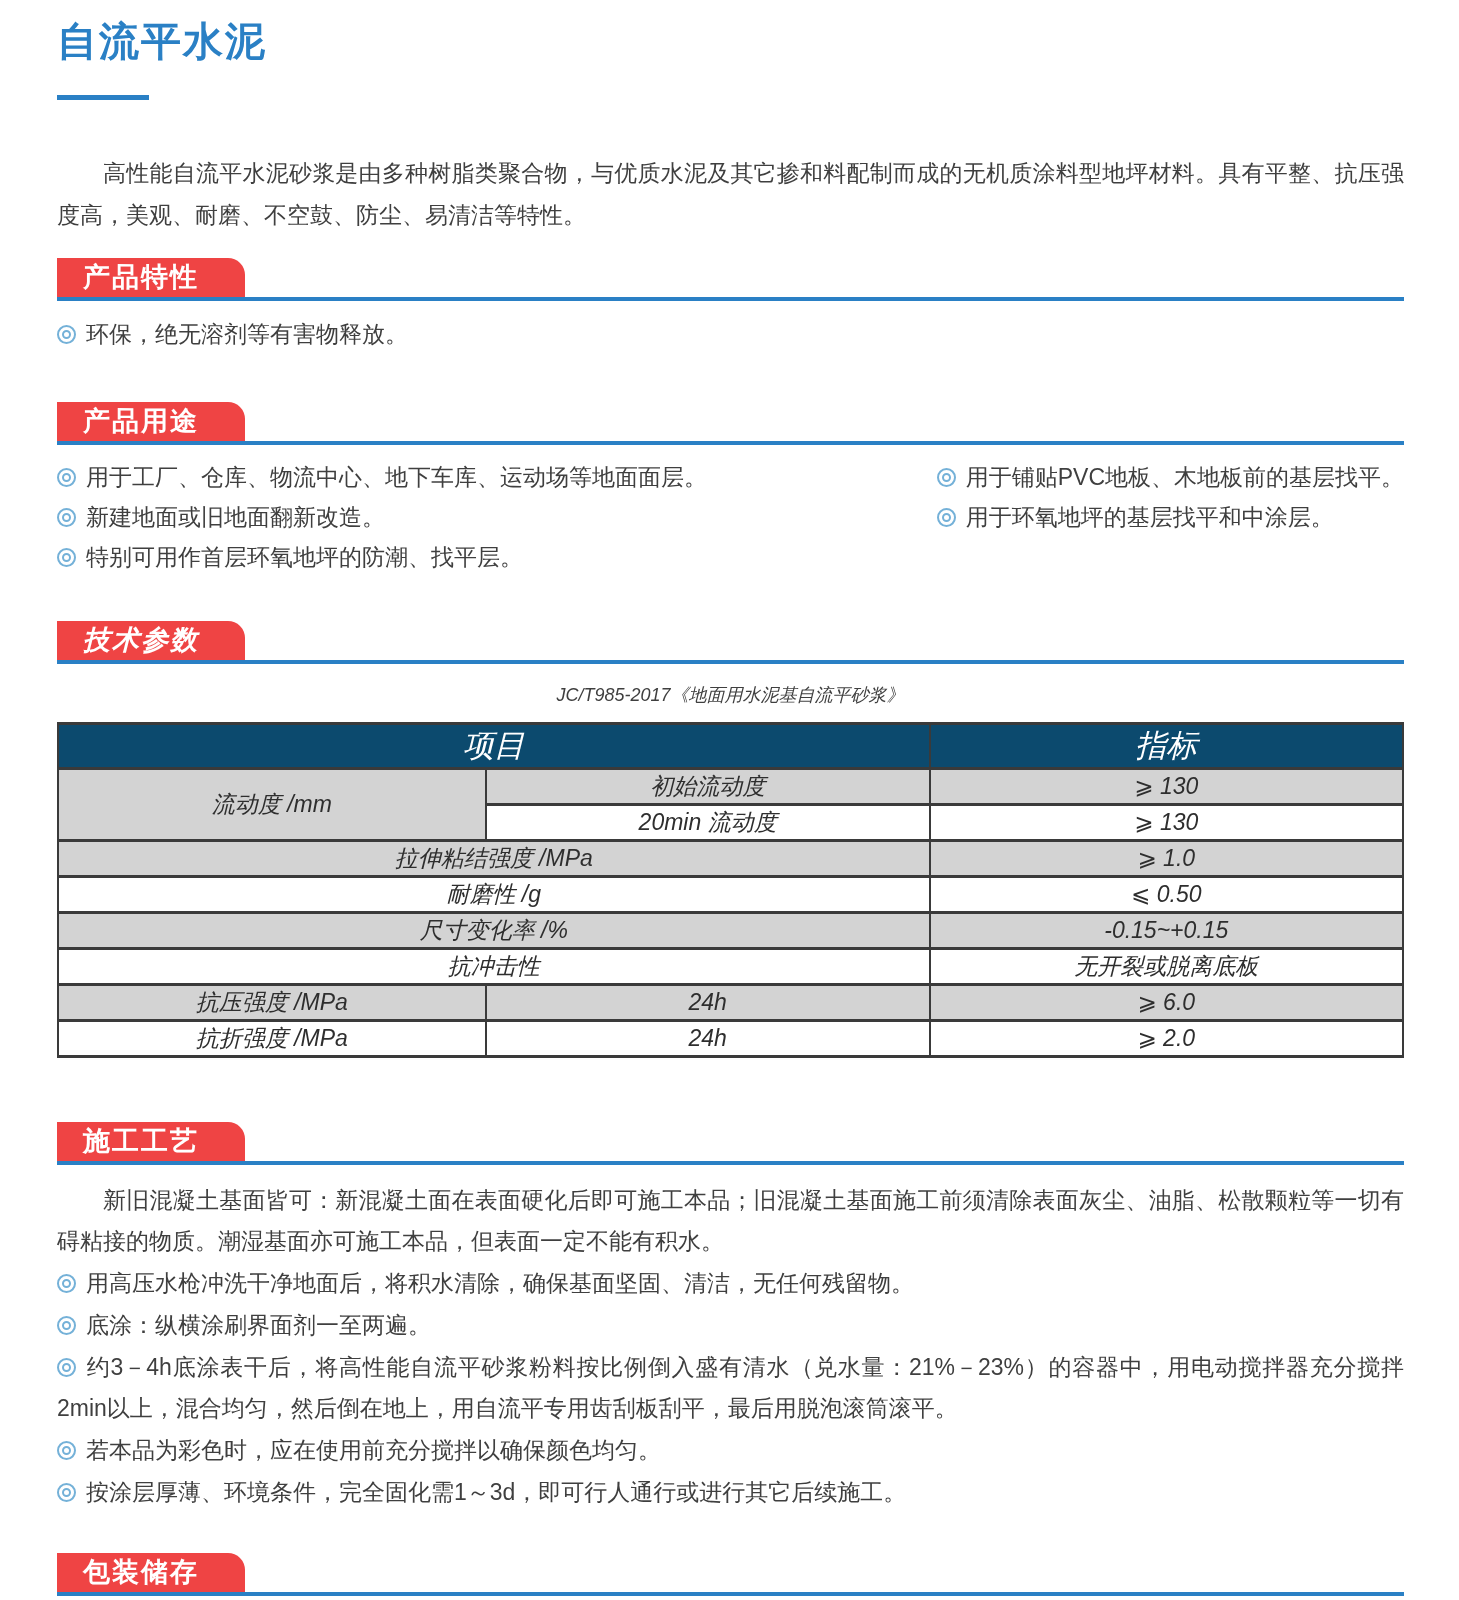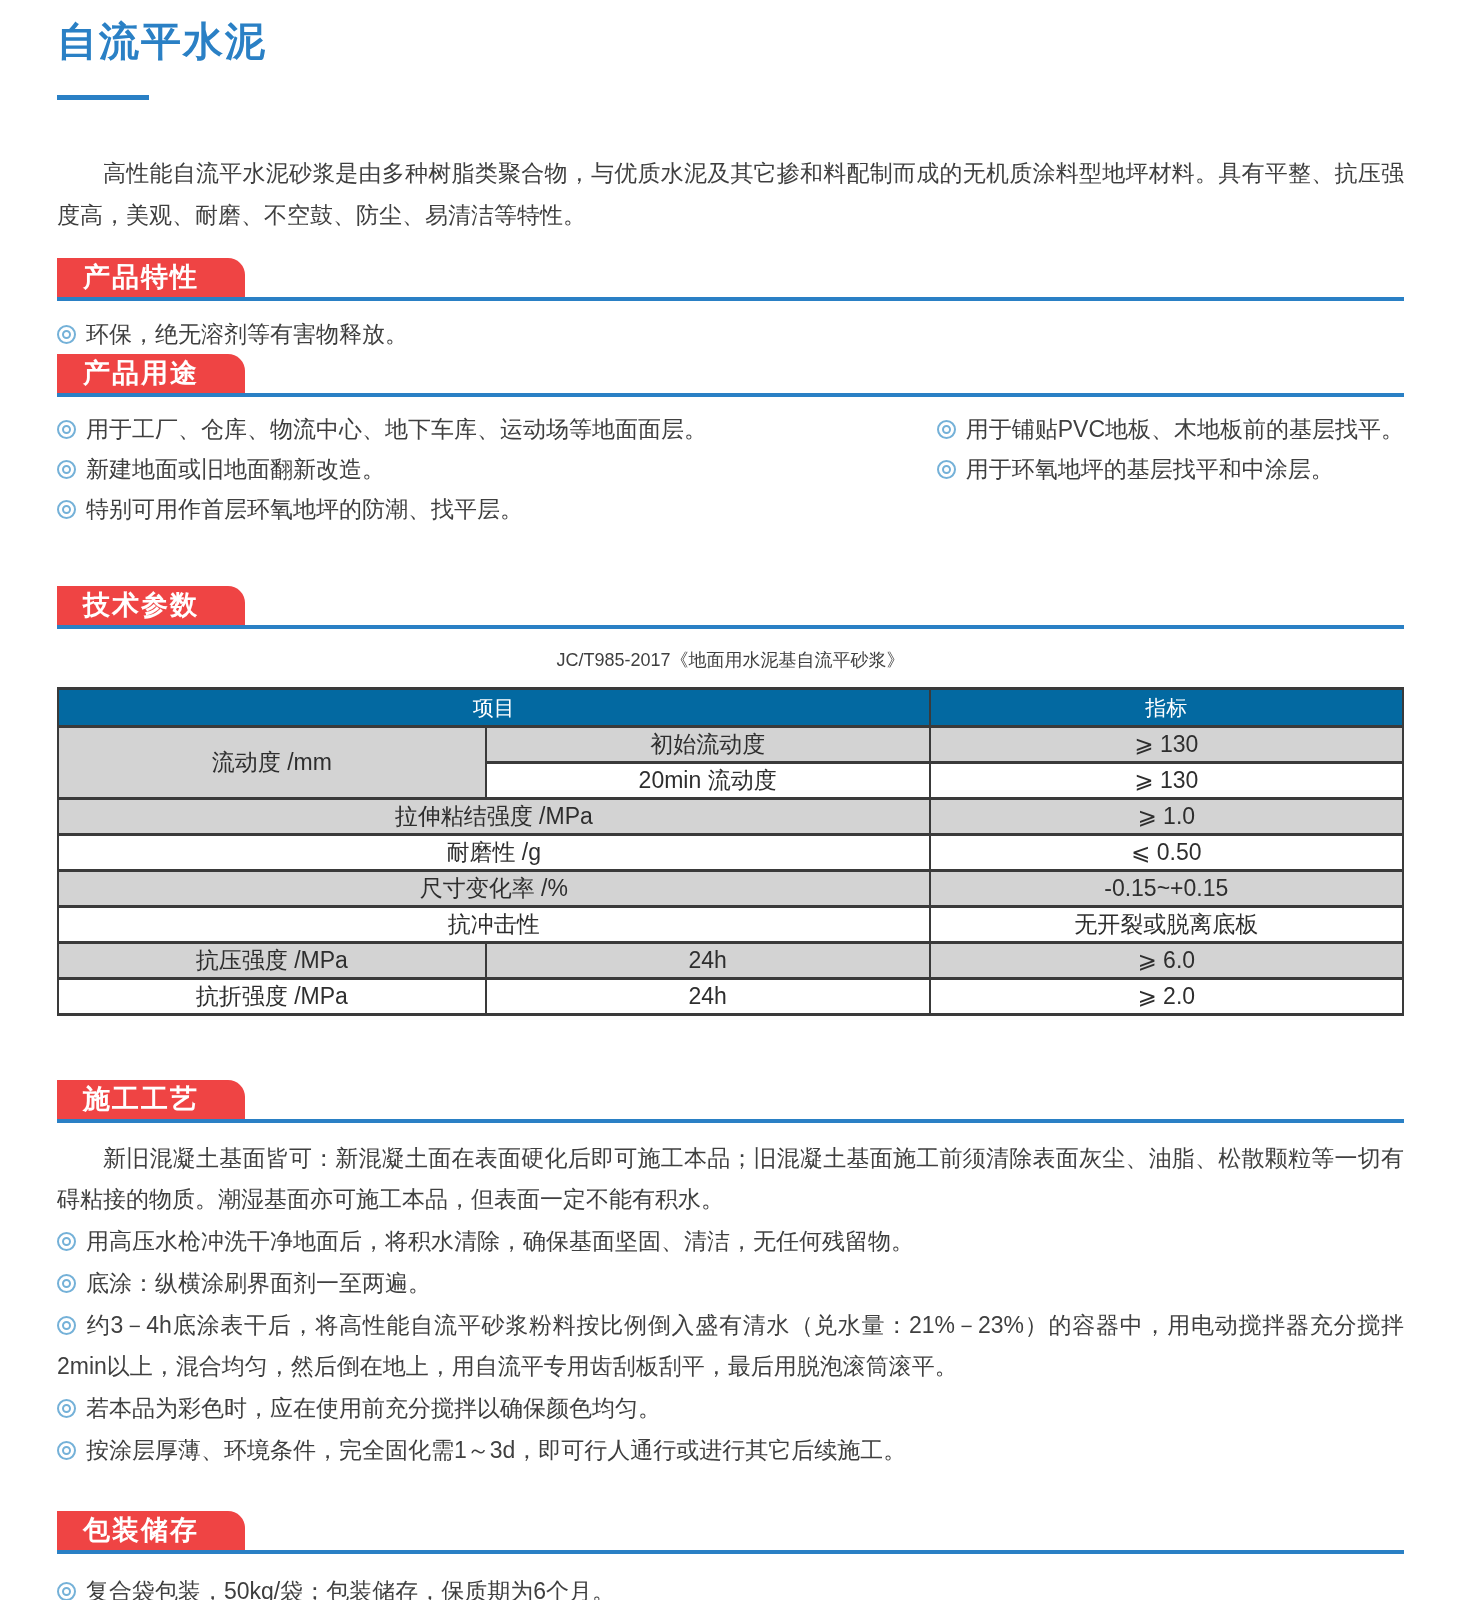--- a/index.html
+++ b/index.html
@@ -68,27 +68,27 @@
     color: #3f3f3f;
   }
 
   
   .features-section { margin-top: 22px; }
   .features-row { display: flex; margin-top: 13px; }
   .features-row .feat-1 { width: 276px; }
   .features-row .feat-2 { width: 380px; }
 
   
-  .uses-section { }
+  .uses-section { margin-top: 48px; }
   .uses-cols { display: flex; margin-top: 12px; justify-content: space-between; }
   .uses-left { width: 718px; }
   .uses-cols p { margin-bottom: 0; }
 
   
-  .tech-section { margin-top: 57px; }
+  .tech-section { margin-top: 44px; font-style: italic; }
   .table-caption {
     margin-top: 16px;
     text-align: center;
     font-size: 18px; color: #3f3f3f;
     line-height: 30px;
   }
   table.tech-table {
     width: 100%;
     margin-top: 12px;
     border-collapse: collapse;
@@ -97,22 +97,22 @@
   }
   .tech-table th, .tech-table td {
     border: 2px solid #3a3a3a;
     border-top-width: 3px; border-bottom-width: 3px;
     text-align: center;
     height: 36px;
     padding: 0 6px;
     font-weight: 400;
   }
   .tech-table th {
-    background: #0369a1; color: #ffffff;
-    height: 38px; font-size: 21px;
+    background: #0c4a6e; color: #ffffff;
+    height: 38px; font-size: 31px;
   }
   .tech-table td.gray { background: #d3d3d3; }
   .col-1 { width: 31.8%; }
   .col-2 { width: 33.0%; }
   .col-3 { width: 35.2%; }
 
   
   .process-section { margin-top: 64px; }
   .process-body { margin-top: 15px; }
   .process-body .para {

